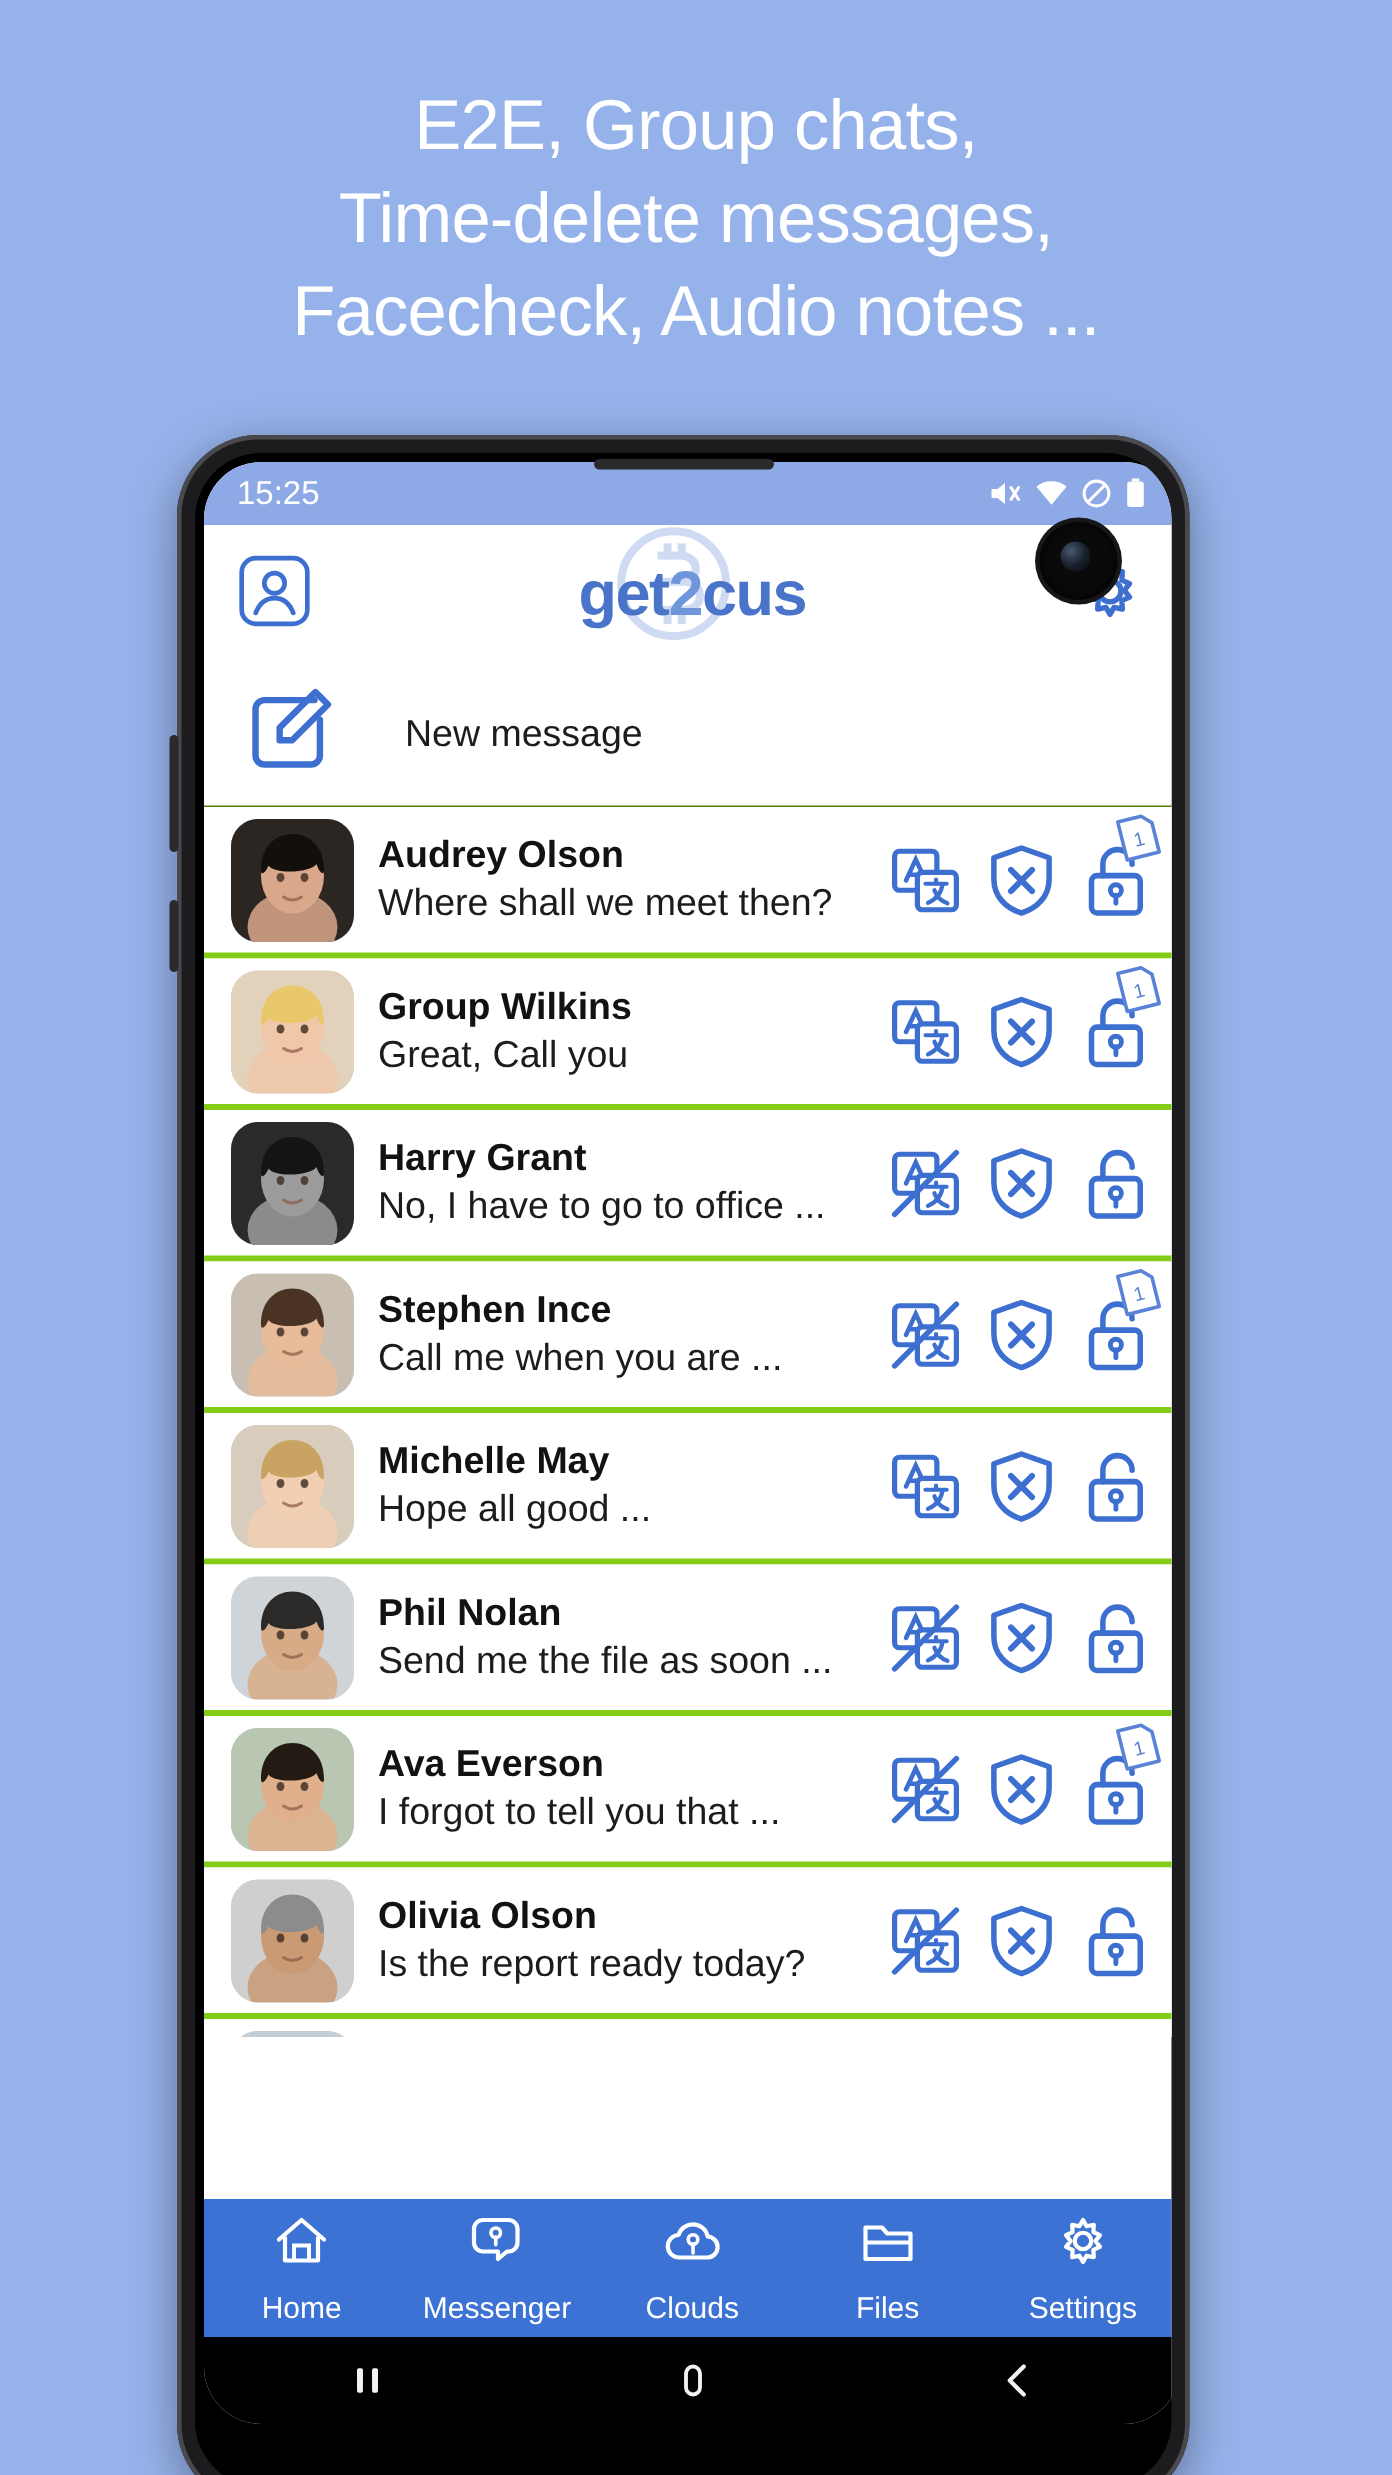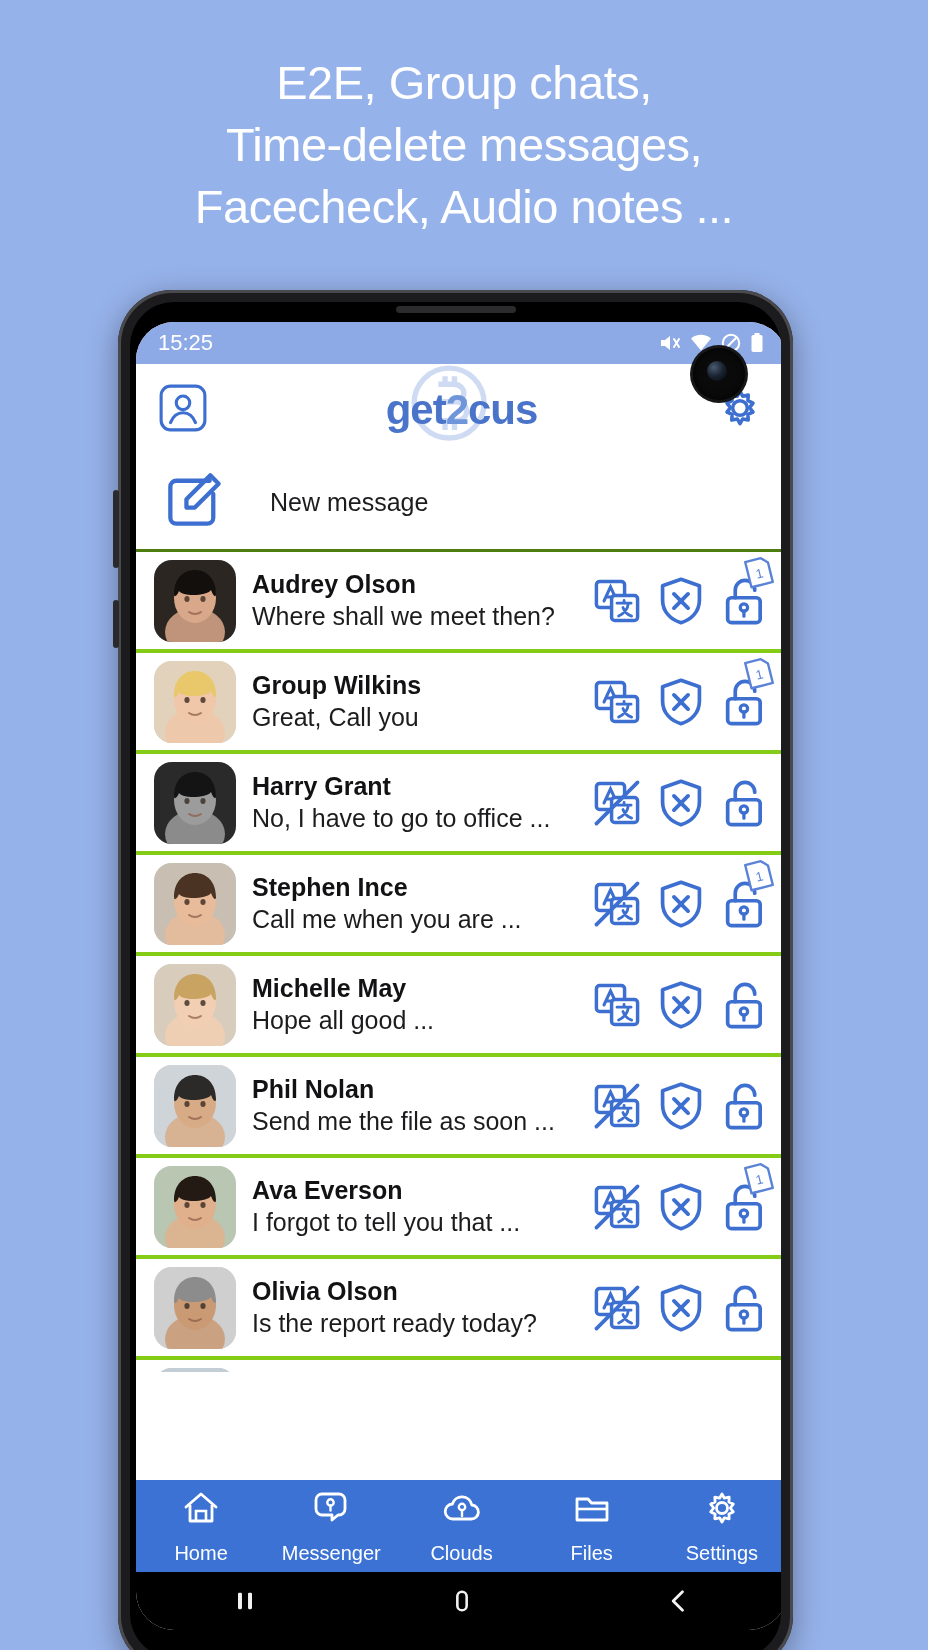--- a/index.html
+++ b/index.html
@@ -34,21 +34,21 @@
   }
   
   .btn-side {
     position: absolute; background: #2a2a2d; border-radius: 3px;
   }
   .btn-vol { left: -5px; top: 200px; width: 6px; height: 78px; }
   .btn-pwr { left: -5px; top: 310px; width: 6px; height: 48px; }
 
   
   .screen {
-    position: absolute; left: 6px; top: 20px;
+    position: absolute; left: 6px; top: 6px;
     width: 651px; height: 1308px;
     background: #ffffff; border-radius: 38px; overflow: hidden;
   }
   
   .earpiece {
     position: absolute; left: 50%; transform: translateX(-50%);
     top: 4px; width: 120px; height: 7px; border-radius: 4px;
     background: #2b2b2e;
     z-index: 40;
   }
@@ -97,21 +97,21 @@
     position: relative; z-index: 2;
     font-size: 42px; font-weight: 700; color: #4a74c9;
     letter-spacing: -1px;
   }
   .logo-text .two { color: #6f95da; }
 
   
   .newmsg {
     height: 96px; background: #fff;
     display: flex; align-items: center; padding: 0 26px;
-    border-bottom: 3px solid #4d7c0f;
+    border-bottom: 1px solid #4d7c0f;
   }
   .newmsg-label {
     margin-left: 46px; font-size: 25px; color: #1c1c1e;
   }
 
   
   .chatlist {
     background: #fff;
     height: 820px; overflow: hidden;
   }

